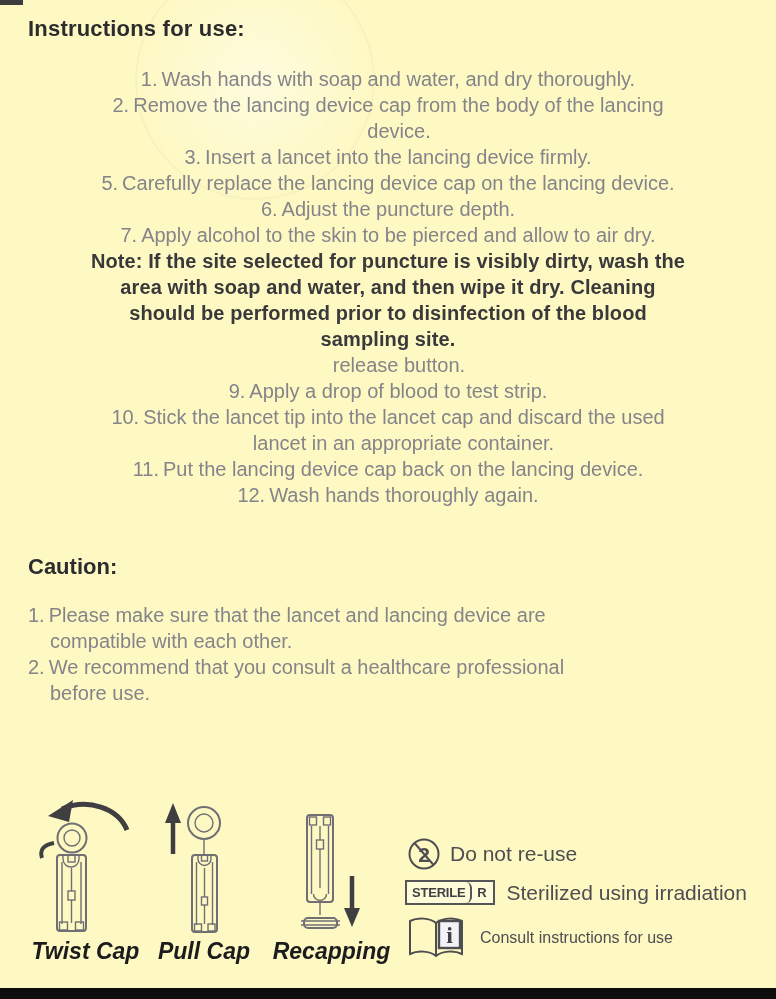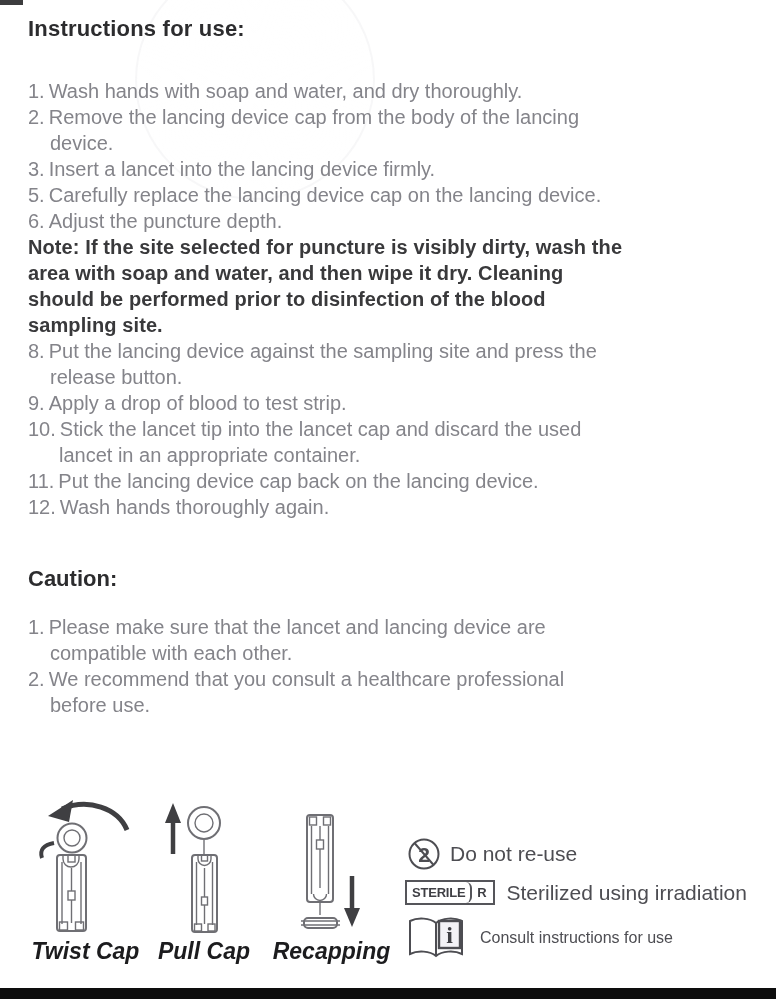--- a/index.html
+++ b/index.html
@@ -1,37 +1,37 @@
 <!DOCTYPE html>
 <html><head>
 <meta charset="utf-8">
 <style>
   * { margin:0; padding:0; box-sizing:border-box; }
   html,body { background:#e9e8ec; }
   .page {
     position:relative;
     width:776px; height:999px;
-    background:#ffffff;
+    background:#fef9c3;
     font-family:"Liberation Sans","DejaVu Sans",sans-serif;
     overflow:hidden;
     margin:0 auto;
   }
   .sheen {
     position:absolute; top:-40px; left:135px; width:240px; height:240px;
     border-radius:50%;
     border:2px solid rgba(150,150,170,0.08);
     background:radial-gradient(circle, rgba(255,255,255,0.45), rgba(255,255,255,0) 72%);
     pointer-events:none;
   }
   .corner-sliver { position:absolute; top:0; left:0; width:23px; height:5px; background:#3c3c3e; }
   .bottom-edge { position:absolute; bottom:0; left:0; width:776px; height:11px; background:#0d0d0d; }
 
   .content { position:relative; padding:16px 28px 0 28px; }
   .title { font-size:22px; line-height:26px; font-weight:700; color:#2c2c2e; letter-spacing:0.2px; }
-  .steps { margin-top:36px; }
+  .steps { margin-top:24px;text-align:center; }
   .step, .cont, .citem, .ccont {
     font-size:20px; line-height:26px; color:#84848a;
   }
   .step .num, .citem .num { display:inline-block; min-width:16px; margin-right:4px; }
   .cont { padding-left:22px; }
   .cont.wide { padding-left:31px; }
   .note div { font-size:20px; line-height:26px; font-weight:700; color:#39393b; letter-spacing:0.1px; }
   .caution-heading { margin-top:46px; font-size:22px; line-height:26px; font-weight:700; color:#2c2c2e; }
   .caution-list { margin-top:22px; }
   .ccont { padding-left:22px; }
@@ -71,29 +71,29 @@
   <div class="content">
     <div class="title">Instructions for use:</div>
 
     <div class="steps">
       <div class="step"><span class="num">1.</span><span>Wash hands with soap and water, and dry thoroughly.</span></div>
       <div class="step"><span class="num">2.</span><span>Remove the lancing device cap from the body of the lancing</span></div>
       <div class="cont">device.</div>
       <div class="step"><span class="num">3.</span><span>Insert a lancet into the lancing device firmly.</span></div>
       <div class="step"><span class="num">5.</span><span>Carefully replace the lancing device cap on the lancing device.</span></div>
       <div class="step"><span class="num">6.</span><span>Adjust the puncture depth.</span></div>
+      <div class="step"><span class="num">7.</span><span>Apply alcohol to the skin to be pierced and allow to air dry.</span></div>
 
       <div class="note">
         <div>Note: If the site selected for puncture is visibly dirty, wash the</div>
         <div>area with soap and water, and then wipe it dry. Cleaning</div>
         <div>should be performed prior to disinfection of the blood</div>
         <div>sampling site.</div>
       </div>
 
-      <div class="step"><span class="num">8.</span><span>Put the lancing device against the sampling site and press the</span></div>
       <div class="cont">release button.</div>
       <div class="step"><span class="num">9.</span><span>Apply a drop of blood to test strip.</span></div>
       <div class="step"><span class="num">10.</span><span>Stick the lancet tip into the lancet cap and discard the used</span></div>
       <div class="cont wide">lancet in an appropriate container.</div>
       <div class="step"><span class="num">11.</span><span>Put the lancing device cap back on the lancing device.</span></div>
       <div class="step"><span class="num">12.</span><span>Wash hands thoroughly again.</span></div>
     </div>
 
     <div class="caution-heading">Caution:</div>
     <div class="caution-list">

